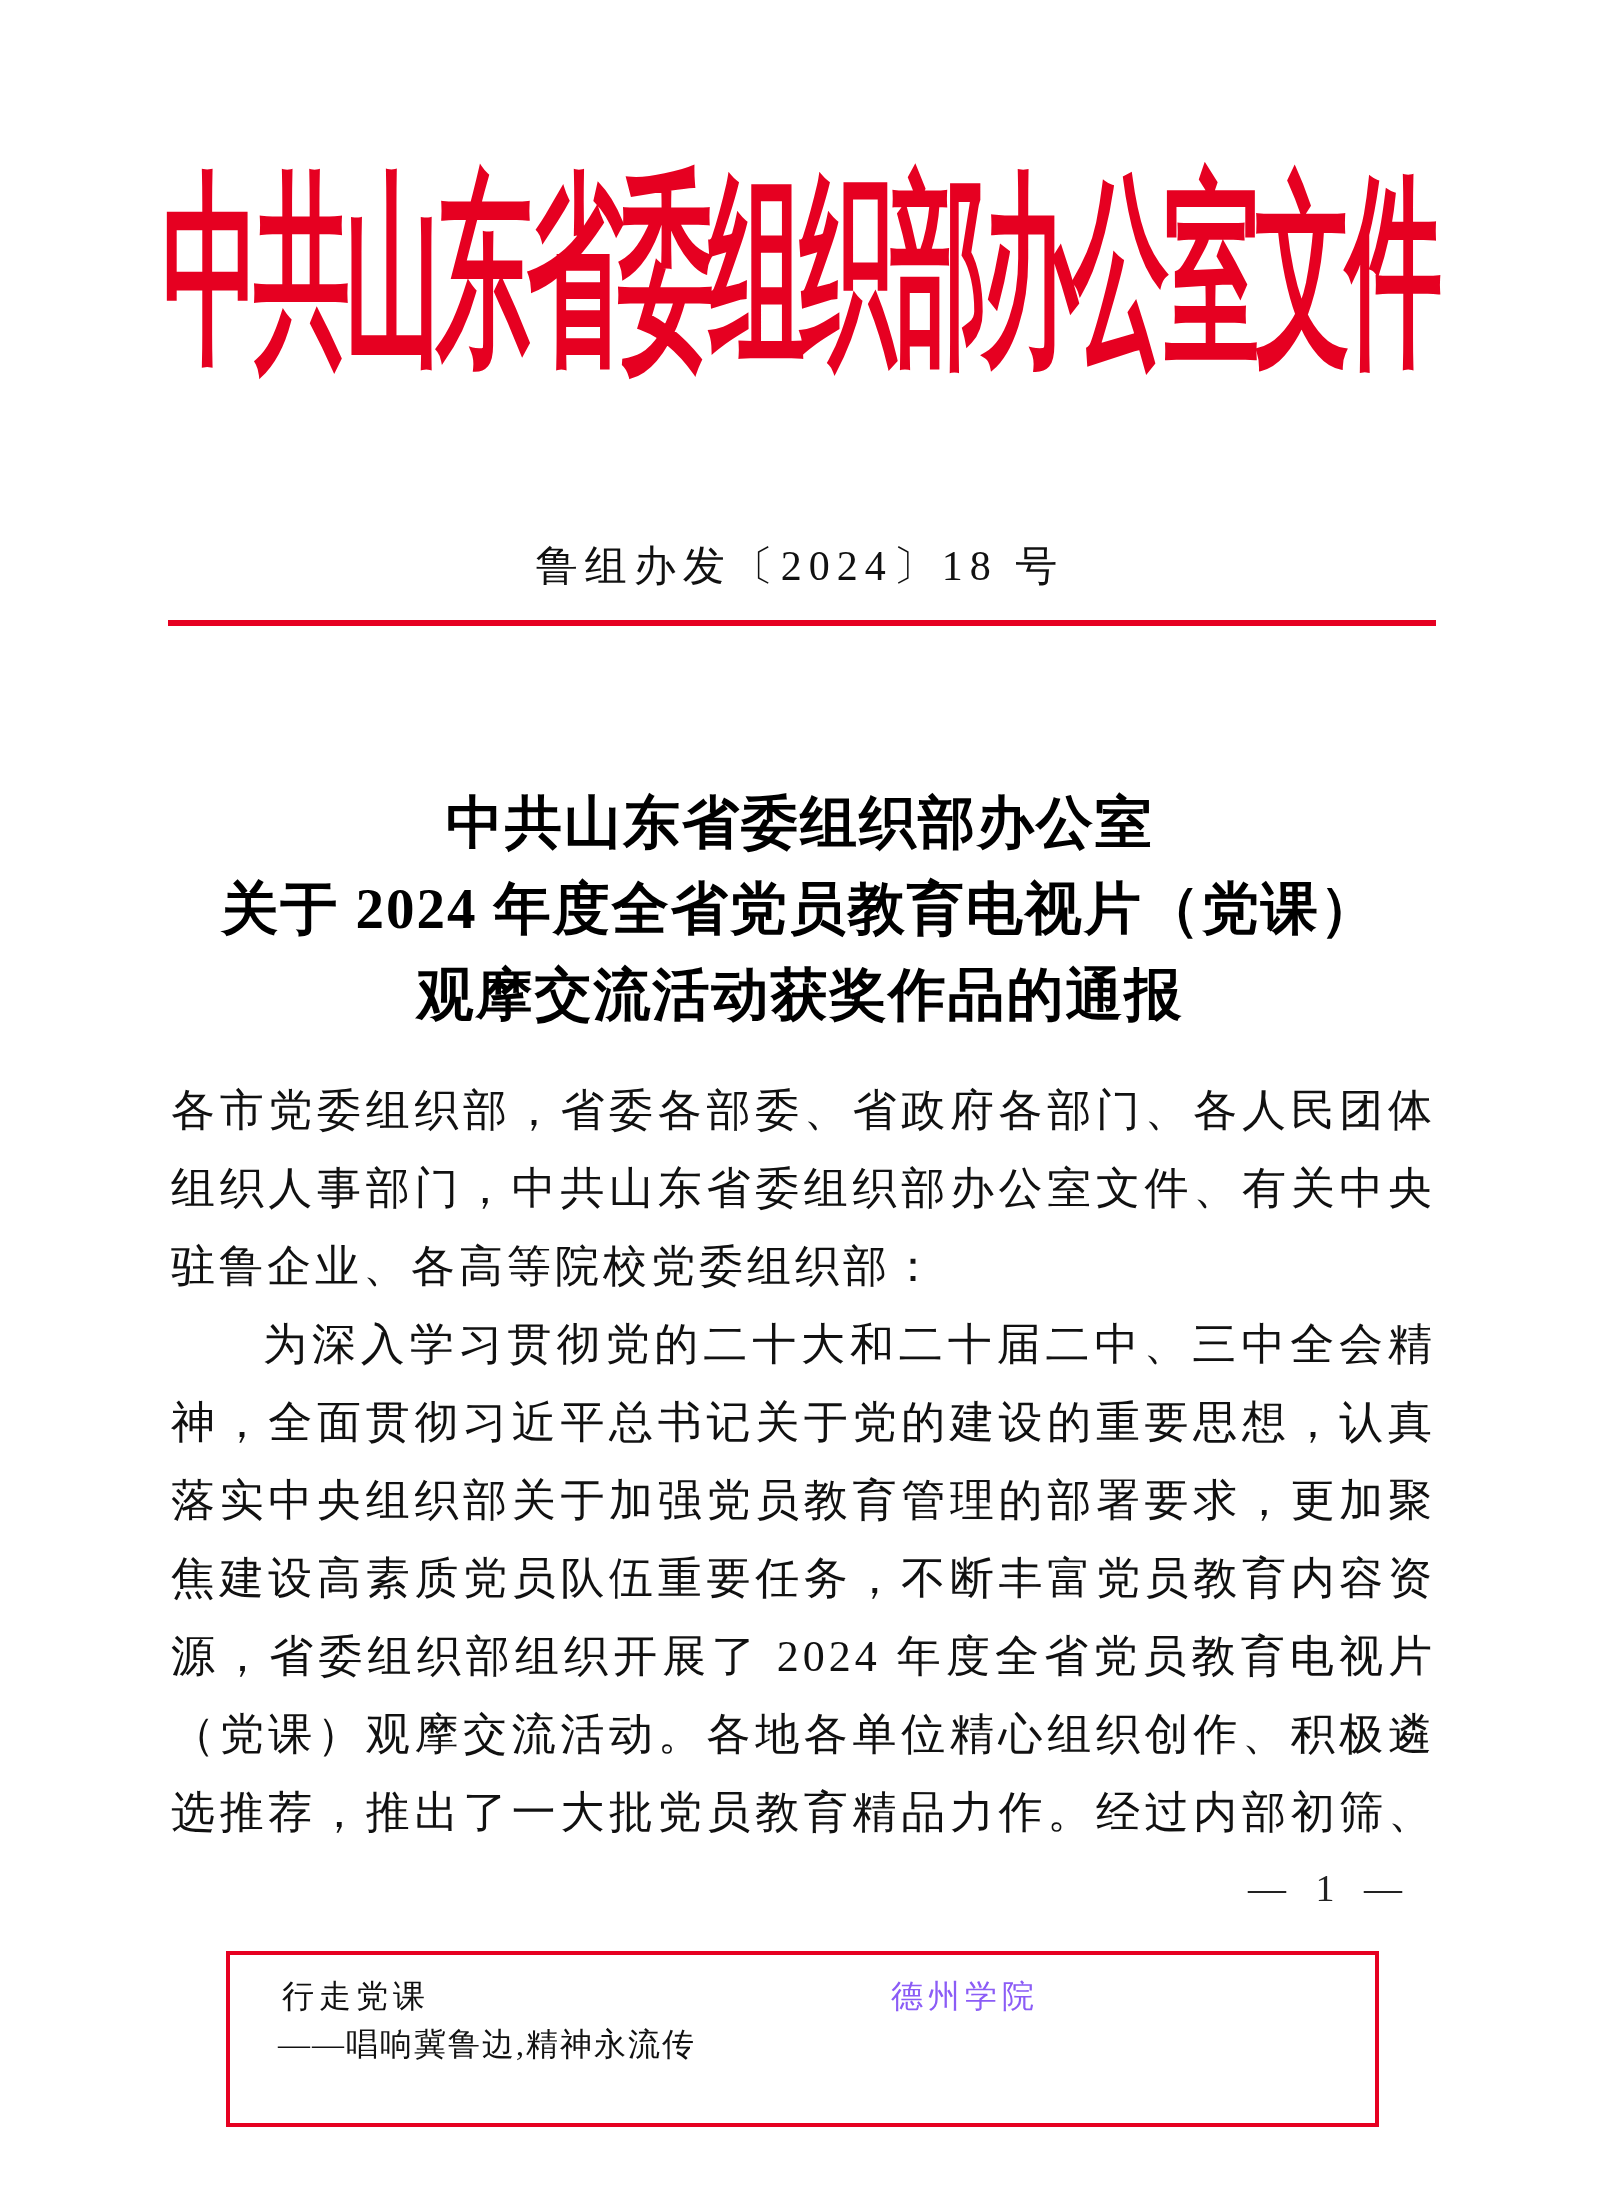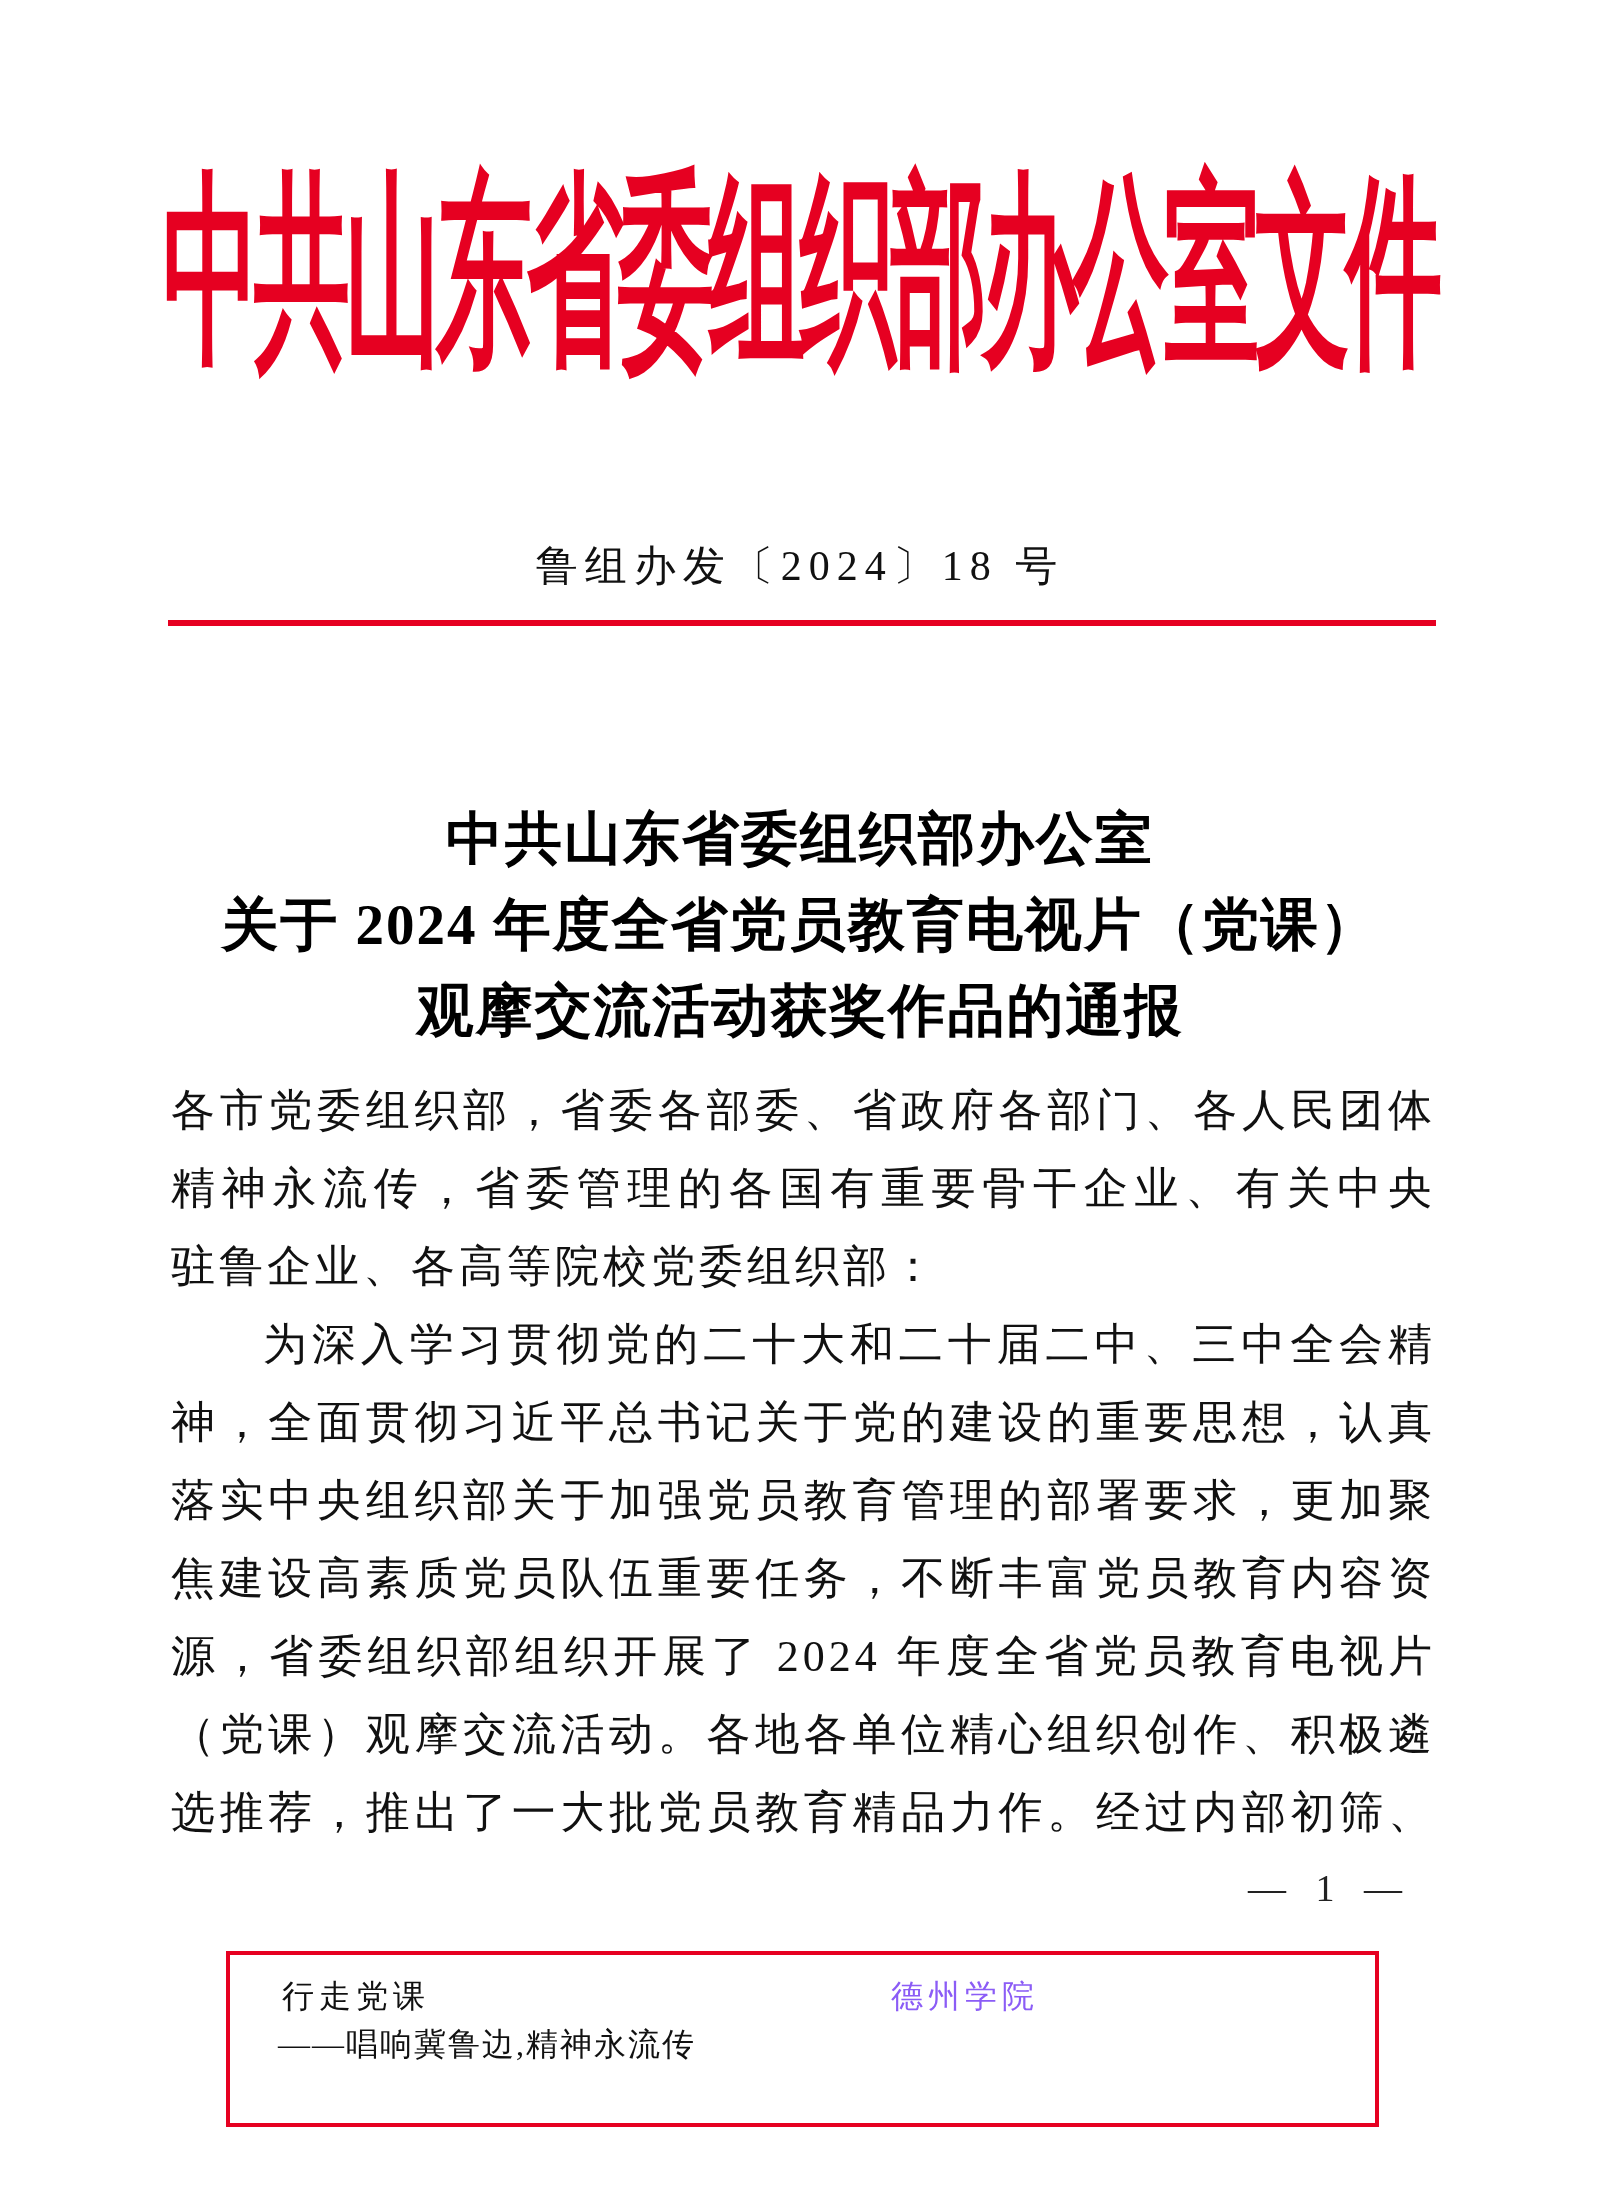--- a/index.html
+++ b/index.html
@@ -54,21 +54,21 @@
     top: 620px;
     left: 168px;
     width: 1268px;
     height: 6px;
     background: #e60021;
   }
 
   
   .doc-title {
     position: absolute;
-    top: 796px;
+    top: 780px;
     left: 0;
     width: 100%;
     text-align: center;
     font-size: 57px;
     font-weight: 700;
     line-height: 86px;
     color: #000000;
     letter-spacing: 2px;
   }
 
@@ -156,21 +156,21 @@
   <div class="red-rule"></div>
 
   <div class="doc-title">
     <div>中共山东省委组织部办公室</div>
     <div>关于 2024 年度全省党员教育电视片（党课）</div>
     <div>观摩交流活动获奖作品的通报</div>
   </div>
 
   <div class="body-block">
     <div class="body-line">各市党委组织部，省委各部委、省政府各部门、各人民团体</div>
-    <div class="body-line">精神永流传，省委管理的各国有重要骨干企业、有关中央</div>
+    <div class="body-line">组织人事部门，中共山东省委组织部办公室文件、有关中央</div>
     <div class="body-line last-left">驻鲁企业、各高等院校党委组织部：</div>
     <div class="body-line indent">为深入学习贯彻党的二十大和二十届二中、三中全会精</div>
     <div class="body-line">神，全面贯彻习近平总书记关于党的建设的重要思想，认真</div>
     <div class="body-line">落实中央组织部关于加强党员教育管理的部署要求，更加聚</div>
     <div class="body-line">焦建设高素质党员队伍重要任务，不断丰富党员教育内容资</div>
     <div class="body-line">源，省委组织部组织开展了 2024 年度全省党员教育电视片</div>
     <div class="body-line">（党课）观摩交流活动。各地各单位精心组织创作、积极遴</div>
     <div class="body-line">选推荐，推出了一大批党员教育精品力作。经过内部初筛、</div>
   </div>
 

